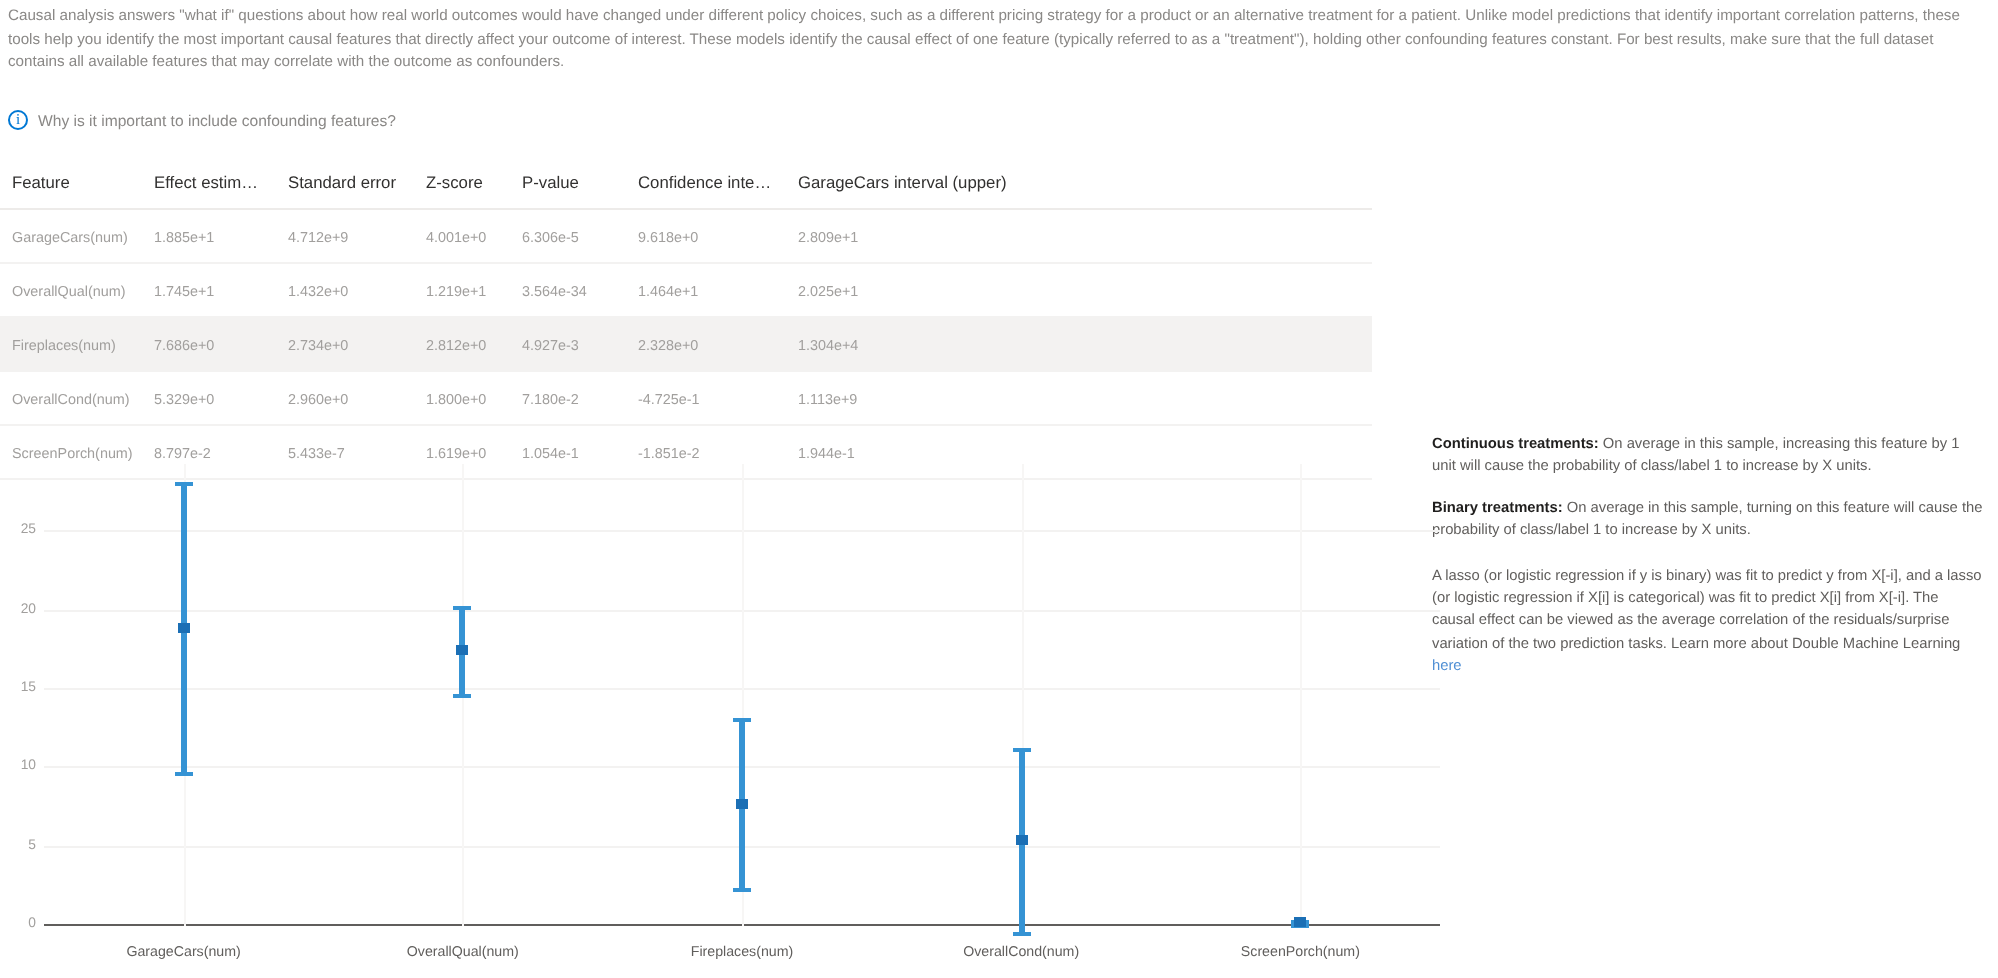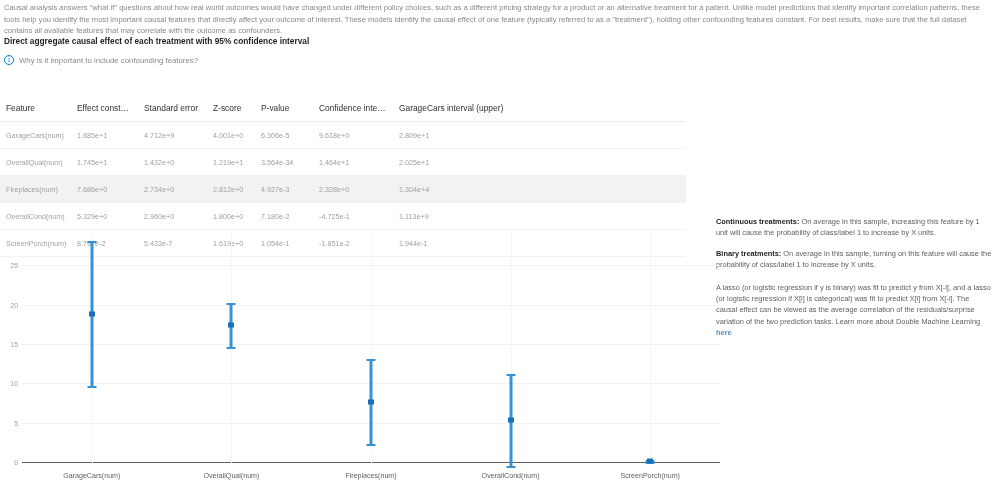--- a/index.html
+++ b/index.html
@@ -51,21 +51,21 @@
     flex: 0 0 auto;
   }
   .callout-text {
     font-size: 7.8px;
     color: #8a8886;
   }
 
   
   .table-wrap {
     position: absolute;
-    left: 0; top: 99px; width: 686px;
+    left: 0; top: 82px; width: 686px;
   }
   table.causal { width: 100%; border-collapse: collapse; table-layout: fixed; }
   table.causal th {
     text-align: left;
     font-size: 8.4px;
     font-weight: normal;
     color: #323130;
     padding: 4px 6px 8px 6px;
     border-bottom: 1px solid #edebe9;
     white-space: nowrap;
@@ -96,21 +96,21 @@
   .side-panel {
     position: absolute;
     left: 716px; top: 216px; width: 276px;
     font-size: 7.4px;
     line-height: 11.4px;
     color: #605e5c;
   }
   .side-panel p { margin: 0 0 9px 0; }
   .side-panel b { color: #201f1e; }
   .side-panel .lead-gap { margin-bottom: 11px; }
-  .side-link { color: #4f8fd4; text-decoration: none; cursor: pointer; font-weight: bold; }
+  .side-link { color: #4f8fd4; text-decoration: none; cursor: pointer; }
 
   
   .chart {
     position: absolute;
     left: 0; top: 228px; width: 720px; height: 261px;
   }
   .plot-area {
     position: absolute;
     left: 22px; top: 4px;
     width: 698px; height: 230px;
@@ -164,42 +164,41 @@
     white-space: nowrap;
   }
 </style>
 </head>
 <body>
 
 <div id="root">
 
   <div class="intro">Causal analysis answers "what if" questions about how real world outcomes would have changed under different policy choices, such as a different pricing strategy for a product or an alternative treatment for a patient. Unlike model predictions that identify important correlation patterns, these tools help you identify the most important causal features that directly affect your outcome of interest. These models identify the causal effect of one feature (typically referred to as a "treatment"), holding other confounding features constant. For best results, make sure that the full dataset contains all available features that may correlate with the outcome as confounders.</div>
 
-  <div class="section-heading">Direct aggregate causal effect of each treatment with 95% confidence interval</div>
 
   <div class="callout">
     <span class="info-icon">i</span>
     <span class="callout-text">Why is it important to include confounding features?</span>
   </div>
 
   <div class="table-wrap">
     <table class="causal">
       <colgroup>
         <col class="col-feature">
           <col class="col-est">
           <col class="col-se">
         <col class="col-z">
           <col class="col-p">
           <col class="col-cil">
           <col class="col-ciu">
       </colgroup>
       <thead>
         <tr>
           <th>Feature</th>
-          <th>Effect constant</th>
+          <th>Effect estimate</th>
           <th>Standard error</th>
           <th>Z-score</th>
           <th>P-value</th>
           <th>Confidence interval ...</th>
           <th>GarageCars interval (upper)</th>
         </tr>
       </thead>
       <tbody>
         <tr>
           <td>GarageCars(num)</td>

